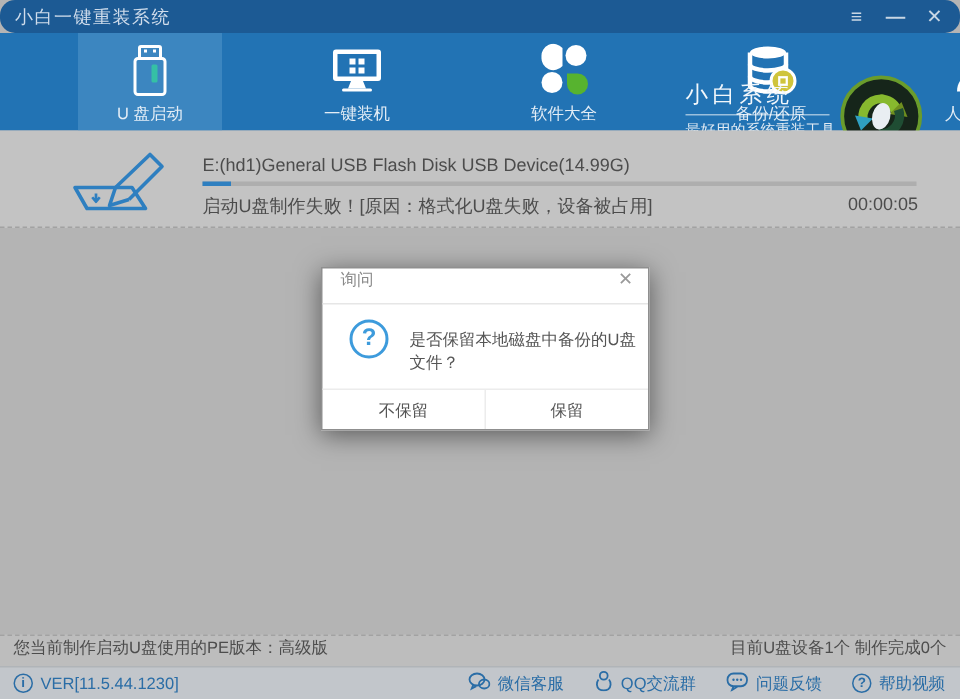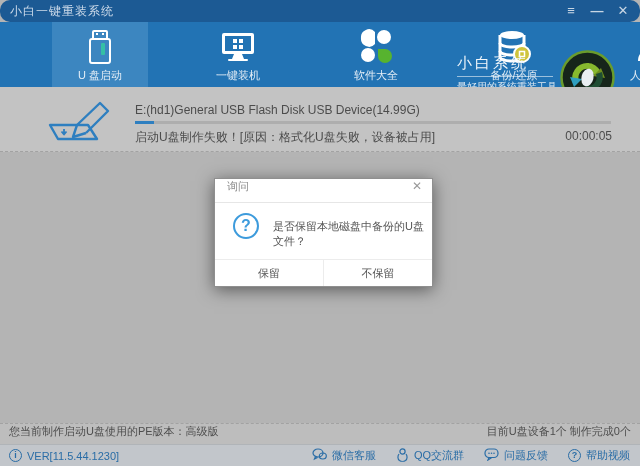--- a/index.html
+++ b/index.html
@@ -210,22 +210,22 @@
 <div class="dialog">
   <div class="dlg-head">
     <span class="dlg-title">询问</span>
     <span class="dlg-close">✕</span>
   </div>
   <div class="dlg-body">
     <span class="q-icon">?</span>
     <span class="dlg-msg">是否保留本地磁盘中备份的U盘文件？</span>
   </div>
   <div class="dlg-btns">
+    <div class="dlg-btn">不保留</div>
     <div class="dlg-btn">保留</div>
-    <div class="dlg-btn">不保留</div>
   </div>
 </div>
 
 <div class="statusbar">
   <span class="sleft">您当前制作启动U盘使用的PE版本：高级版</span>
   <span class="sright">目前U盘设备1个 制作完成0个</span>
 </div>
 
 <div class="footer">
   <div class="ver">

